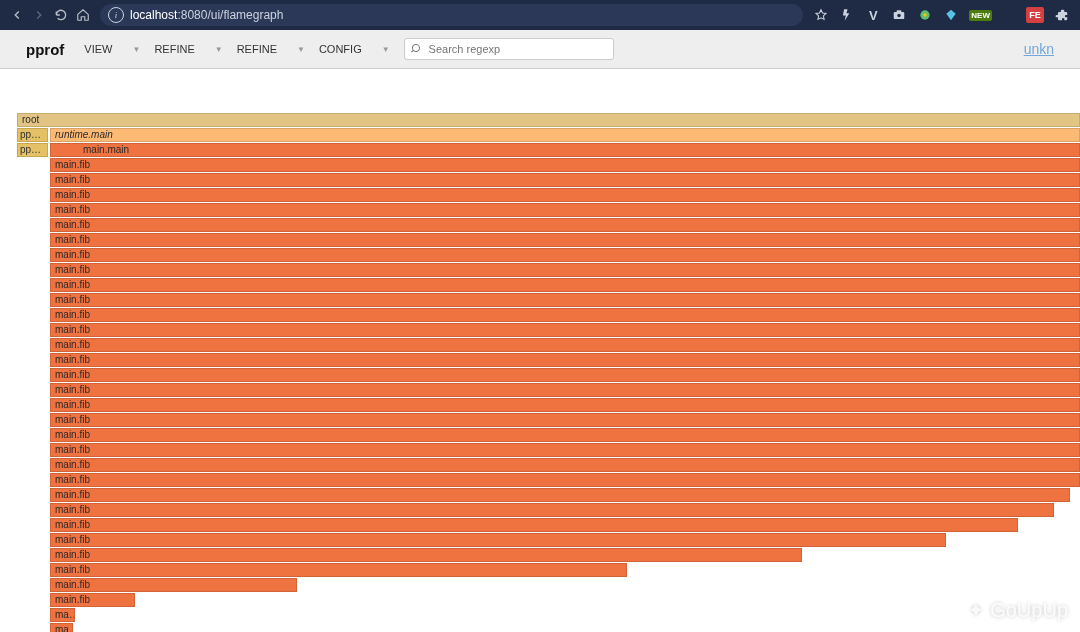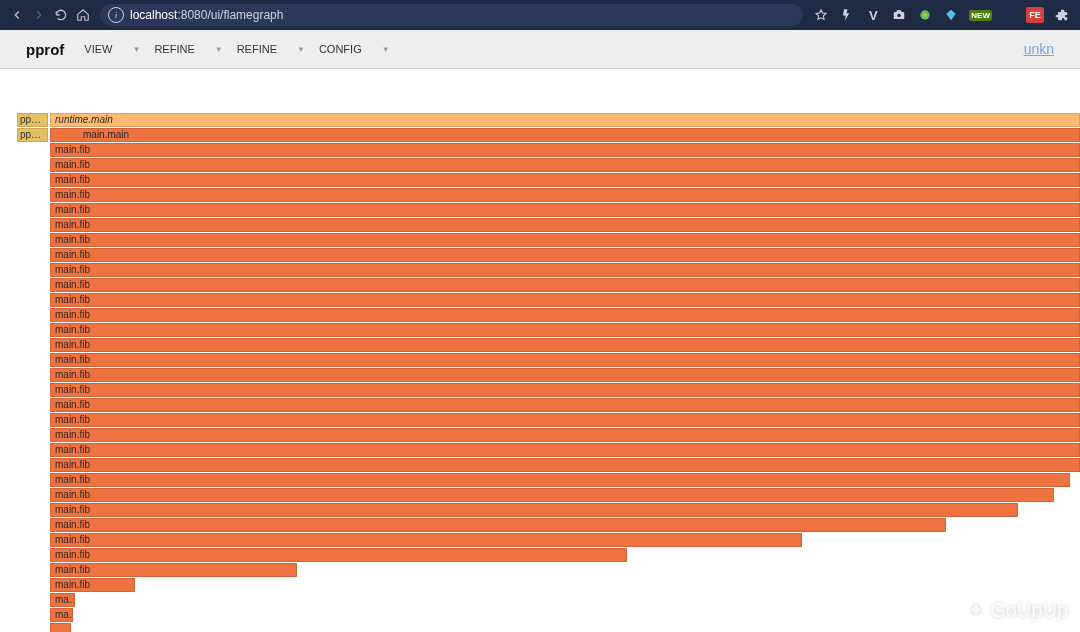--- a/index.html
+++ b/index.html
@@ -258,26 +258,37 @@
     </span>
     <span class="menu-item">
       <span>REFINE</span>
         <span class="menu-caret">▼</span>
     </span>
     <span class="menu-item">
       <span>CONFIG</span>
         <span class="menu-caret">▼</span>
     </span>
 
+    <span class="search-wrap">
+      <svg viewBox="0 0 24 24">
+          <path d="M10 2a8 8 0 1 1-5.3 14l-3 3-1.4-1.4 3-3A8 8 0 0 1 10 2zm0 2a6 6 0 1 0 0 12 6 6 0 0 0 0-12z"></path>
+        </svg>
+      <input type="text" placeholder="Search regexp" style="">
+    </span>
   </div>
   <span class="bin-name">unkn</span>
 </div>
 
 <div class="flame-area">
 
+  <div class="flame-row">
+    <div class="bar root">
+      <span>root</span>
+    </div>
+  </div>
 
   <div id="flame-rows">
       <div class="flame-row">
         <div class="stub">pp…</div>
         <div class="bar yellow" style="width: 100%;">
           <span>runtime.main</span>
         </div>
       </div>
       <div class="flame-row">
         <div class="stub">pp…</div>

